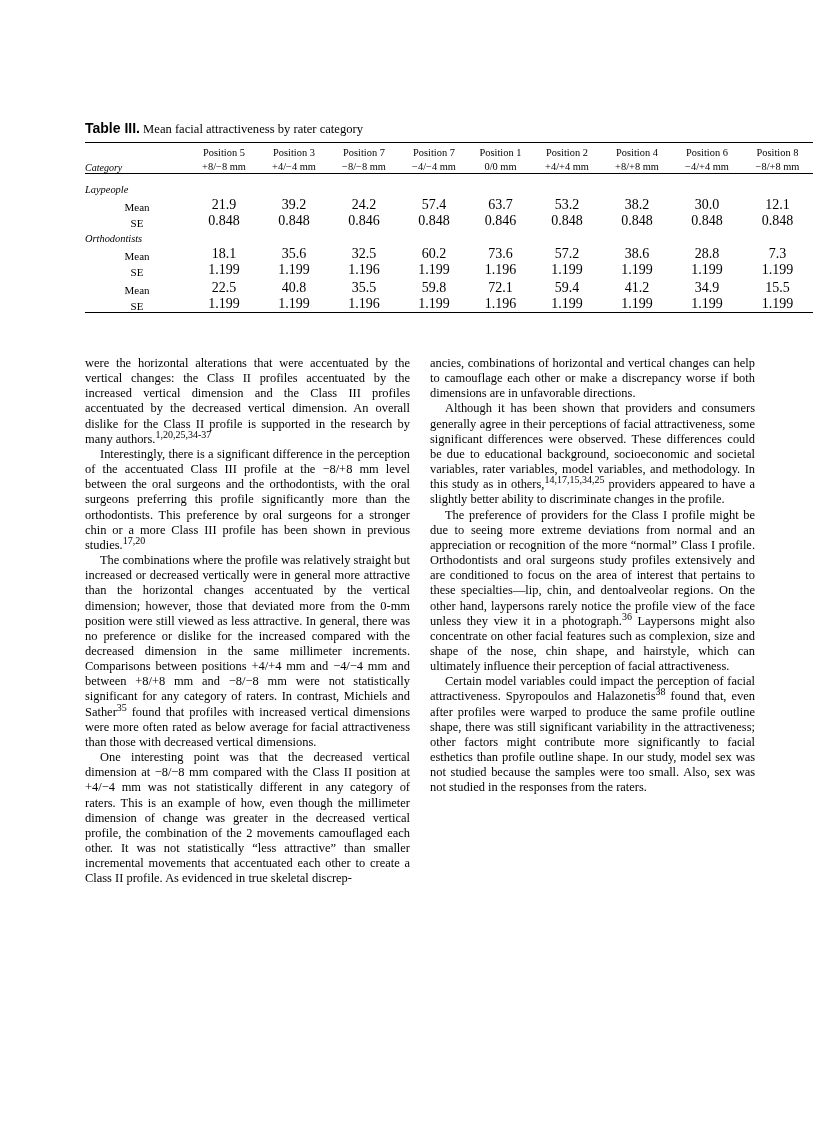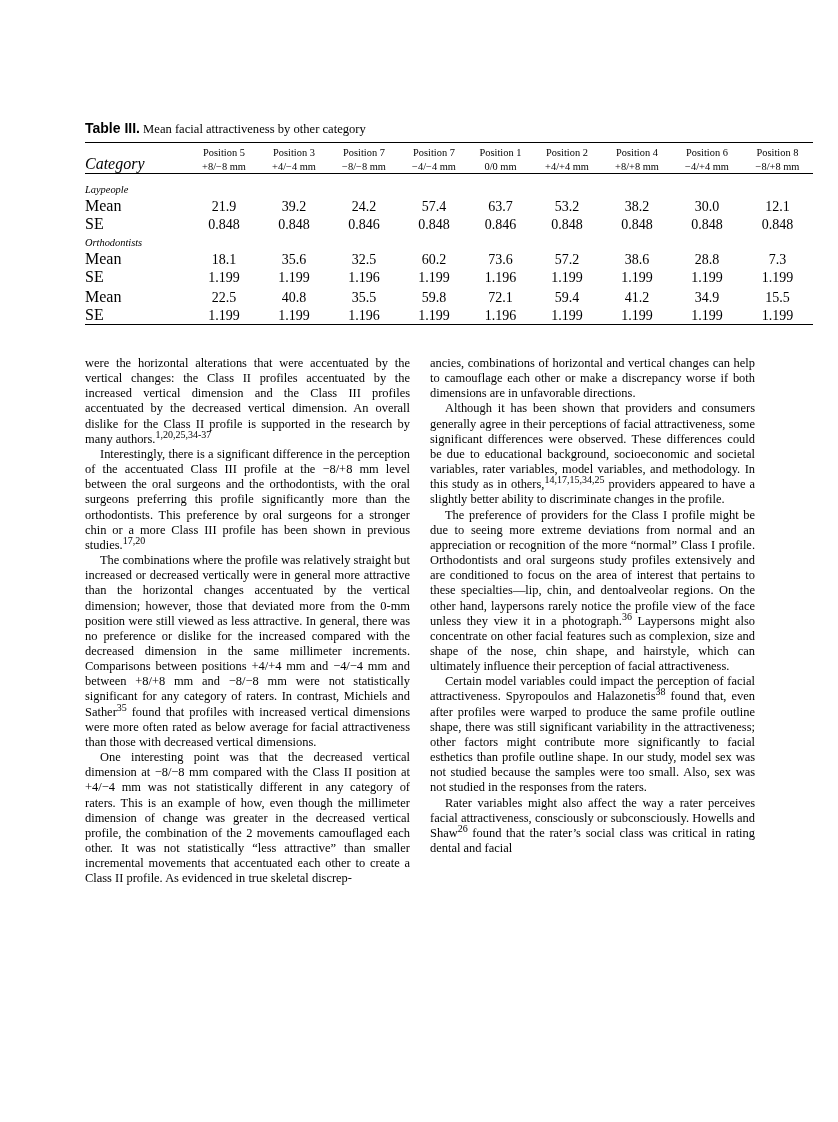--- a/index.html
+++ b/index.html
@@ -94,21 +94,21 @@
     font-weight: normal;
   }
 
   .rule-top td    { border-top: 1.6px solid #000; height: 3px; font-size:0; line-height:0; }
   .rule-mid td    { border-top: 1.3px solid #000; height: 4px; font-size:0; line-height:0; }
   .rule-bottom td { border-top: 1.5px solid #000; height: 3px; font-size:0; line-height:0; }
 
   th.col-cat {
     text-align: left;
     font-style: italic;
-    font-size: 16px;
+    font-size: 10px;
     padding-bottom: 3px;
     padding-top: 4px;
   }
   th.col-pos {
     text-align: center;
     font-size: 10.4px;
     padding-bottom: 3px;
     padding-top: 4px;
     line-height: 13.5px;
   }
@@ -118,22 +118,22 @@
   td.grp {
     text-align: left;
     font-size: 10.4px;
     padding-top: 4px;
     padding-bottom: 0px;
   }
   tr.grp-row td { padding-top: 4px; font-style: italic; }
   tr.first-grp td { padding-top: 6px; }
 
   td.lbl {
-    text-align: left;
-    font-size: 16px;
+    text-align: center;
+    font-size: 11px;
     padding-left: 14px;
     padding-top: 1px;
   }
   td.val {
     text-align: center;
     font-size: 14px;
     padding-top: 1px;
   }
   tr.mean-row td { padding-top: 2px; }
 
@@ -173,21 +173,21 @@
 </style>
 </head>
 <body>
 
 <div class="page">
 
 
   <div class="table-block">
     <div class="table-caption">
       <span class="tbl-num">Table III.</span>
-      <span class="tbl-title">Mean facial attractiveness by other category</span>
+      <span class="tbl-title">Mean facial attractiveness by rater category</span>
     </div>
     <table class="data">
       <colgroup>
         <col style="width:104px">
         <col style="width:70px">
           <col style="width:70px">
           <col style="width:70px">
         <col style="width:70px">
           <col style="width:63px">
           <col style="width:70px">
@@ -349,17 +349,16 @@
         <p>were the horizontal alterations that were accentuated by the vertical changes: the Class II profiles accentuated by the increased vertical dimension and the Class III profiles accentuated by the decreased vertical dimension. An overall dislike for the Class II profile is supported in the research by many authors.<sup>1,20,25,34-37</sup></p>
         <p class="indent">Interestingly, there is a significant difference in the perception of the accentuated Class III profile at the −8/+8 mm level between the oral surgeons and the orthodontists, with the oral surgeons preferring this profile significantly more than the orthodontists. This preference by oral surgeons for a stronger chin or a more Class III profile has been shown in previous studies.<sup>17,20</sup></p>
         <p class="indent">The combinations where the profile was relatively straight but increased or decreased vertically were in general more attractive than the horizontal changes accentuated by the vertical dimension; however, those that deviated more from the 0-mm position were still viewed as less attractive. In general, there was no preference or dislike for the increased compared with the decreased dimension in the same millimeter increments. Comparisons between positions +4/+4 mm and −4/−4 mm and between +8/+8 mm and −8/−8 mm were not statistically significant for any category of raters. In contrast, Michiels and Sather<sup>35</sup> found that profiles with increased vertical dimensions were more often rated as below average for facial attractiveness than those with decreased vertical dimensions.</p>
         <p class="indent">One interesting point was that the decreased vertical dimension at −8/−8 mm compared with the Class II position at +4/−4 mm was not statistically different in any category of raters. This is an example of how, even though the millimeter dimension of change was greater in the decreased vertical profile, the combination of the 2 movements camouflaged each other. It was not statistically “less attractive” than smaller incremental movements that accentuated each other to create a Class II profile. As evidenced in true skeletal discrep-</p>
       </div>
     <div class="col col-right" id="col-right">
         <p>ancies, combinations of horizontal and vertical changes can help to camouflage each other or make a discrepancy worse if both dimensions are in unfavorable directions.</p>
         <p class="indent">Although it has been shown that providers and consumers generally agree in their perceptions of facial attractiveness, some significant differences were observed. These differences could be due to educational background, socioeconomic and societal variables, rater variables, model variables, and methodology. In this study as in others,<sup>14,17,15,34,25</sup> providers appeared to have a slightly better ability to discriminate changes in the profile.</p>
         <p class="indent">The preference of providers for the Class I profile might be due to seeing more extreme deviations from normal and an appreciation or recognition of the more “normal” Class I profile. Orthodontists and oral surgeons study profiles extensively and are conditioned to focus on the area of interest that pertains to these specialties—lip, chin, and dentoalveolar regions. On the other hand, laypersons rarely notice the profile view of the face unless they view it in a photograph.<sup>36</sup> Laypersons might also concentrate on other facial features such as complexion, size and shape of the nose, chin shape, and hairstyle, which can ultimately influence their perception of facial attractiveness.</p>
         <p class="indent">Certain model variables could impact the perception of facial attractiveness. Spyropoulos and Halazonetis<sup>38</sup> found that, even after profiles were warped to produce the same profile outline shape, there was still significant variability in the attractiveness; other factors might contribute more significantly to facial esthetics than profile outline shape. In our study, model sex was not studied because the samples were too small. Also, sex was not studied in the responses from the raters.</p>
-        <p class="indent">Rater variables might also affect the way a rater perceives facial attractiveness, consciously or subconsciously. Howells and Shaw<sup>26</sup> found that the rater’s social class was critical in rating dental and facial</p>
       </div>
   </div>
 
 </div>
 
 </body></html>

